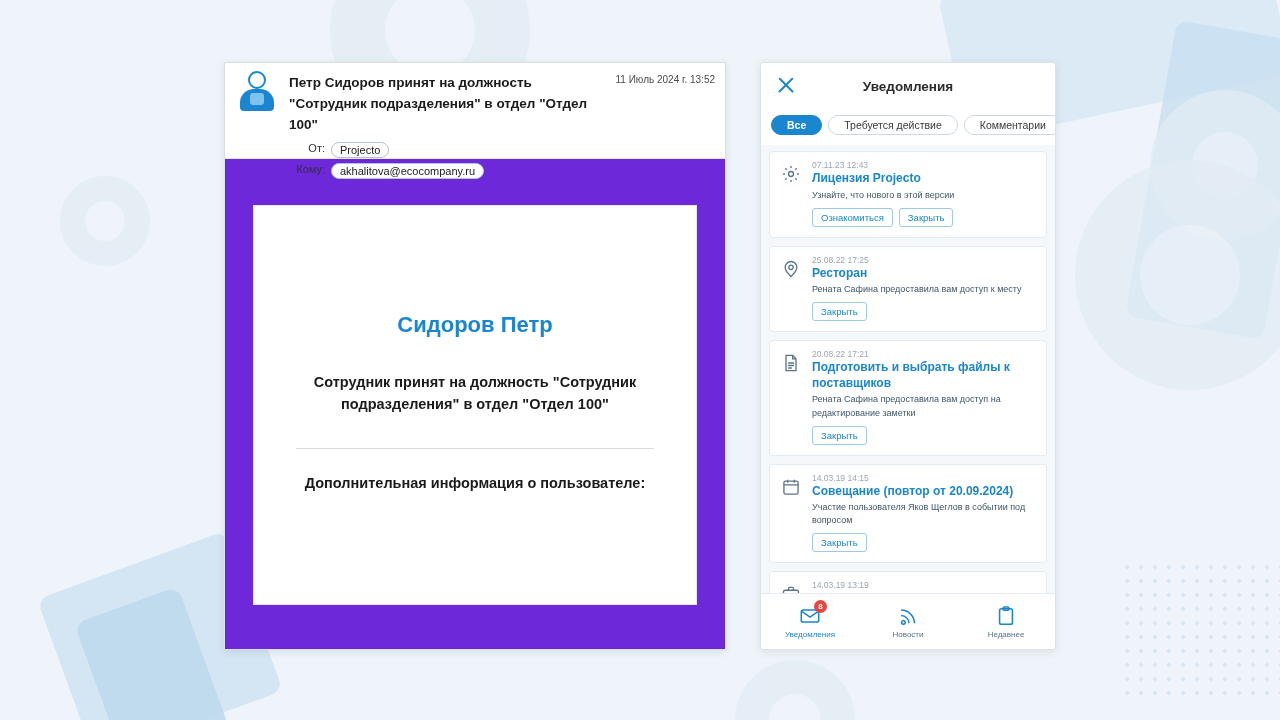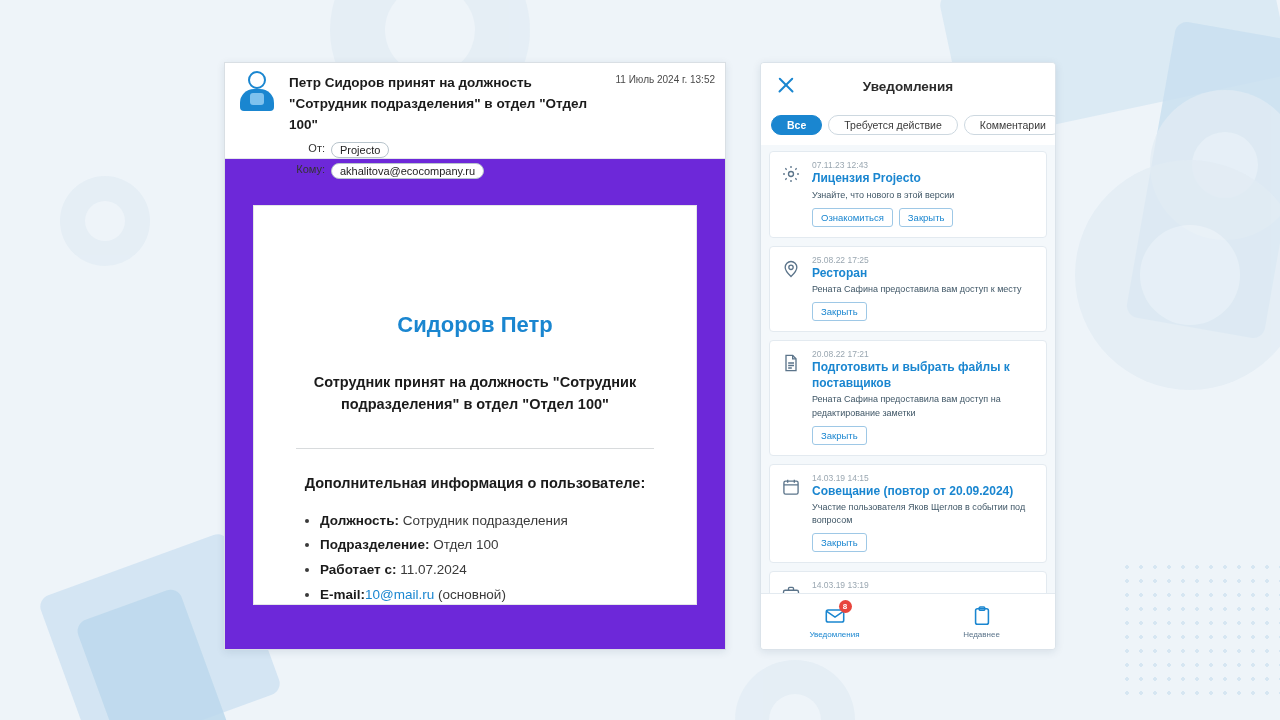--- a/index.html
+++ b/index.html
@@ -366,34 +366,20 @@
       </div>
     </div>
   </div>
 
   <div class="email-body">
     <div class="letter">
       <div class="letter-title">Сидоров Петр</div>
       <div class="letter-sub">Сотрудник принят на должность "Сотрудник подразделения" в отдел "Отдел 100"</div>
       <hr class="letter-rule">
       <div class="letter-info-title">Дополнительная информация о пользователе:</div>
-      <ul class="letter-list">
-        <li>
-          <b>Должность:</b><span> Сотрудник подразделения</span>
-        </li>
-        <li>
-          <b>Подразделение:</b><span> Отдел 100</span>
-        </li>
-        <li>
-          <b>Работает с:</b><span> 11.07.2024</span>
-        </li>
-        <li>
-          <b>E-mail:</b><span class="mail-value"><span class="mail-link">10@mail.ru</span> (основной)</span>
-        </li>
-      </ul>
     </div>
   </div>
 </div>
 
 <div class="notif-panel">
   <div class="notif-head">
     <div class="close-x"></div>
     <div class="notif-title">Уведомления</div>
   </div>
 
@@ -489,20 +475,30 @@
           <rect x="2.5" y="5.5" width="19" height="13" rx="2"></rect>
           <path d="M3 7l9 6.2L21 7"></path>
         </svg>
       </span>
       <span class="badge">8</span>
       <span class="lb">Уведомления</span>
     </div>
     <div class="tab">
       <span class="ic">
         <svg viewBox="0 0 24 24" fill="none" stroke="currentColor" stroke-width="1.7">
+          <path d="M5 19a2 2 0 1 0 0-.01"></path>
+          <path d="M4.5 11.5a8.5 8.5 0 0 1 8.5 8.5"></path>
+          <path d="M4.5 5.5A14.5 14.5 0 0 1 19 20"></path>
+        </svg>
+      </span>
+      <span class="lb">Новости</span>
+    </div>
+    <div class="tab">
+      <span class="ic">
+        <svg viewBox="0 0 24 24" fill="none" stroke="currentColor" stroke-width="1.7">
           <rect x="5" y="4" width="14" height="17" rx="2"></rect>
           <rect x="9" y="2.2" width="6" height="3.6" rx="1.2"></rect>
         </svg>
       </span>
       <span class="lb">Недавнее</span>
     </div>
   </div>
 </div>
 
 </body></html>

